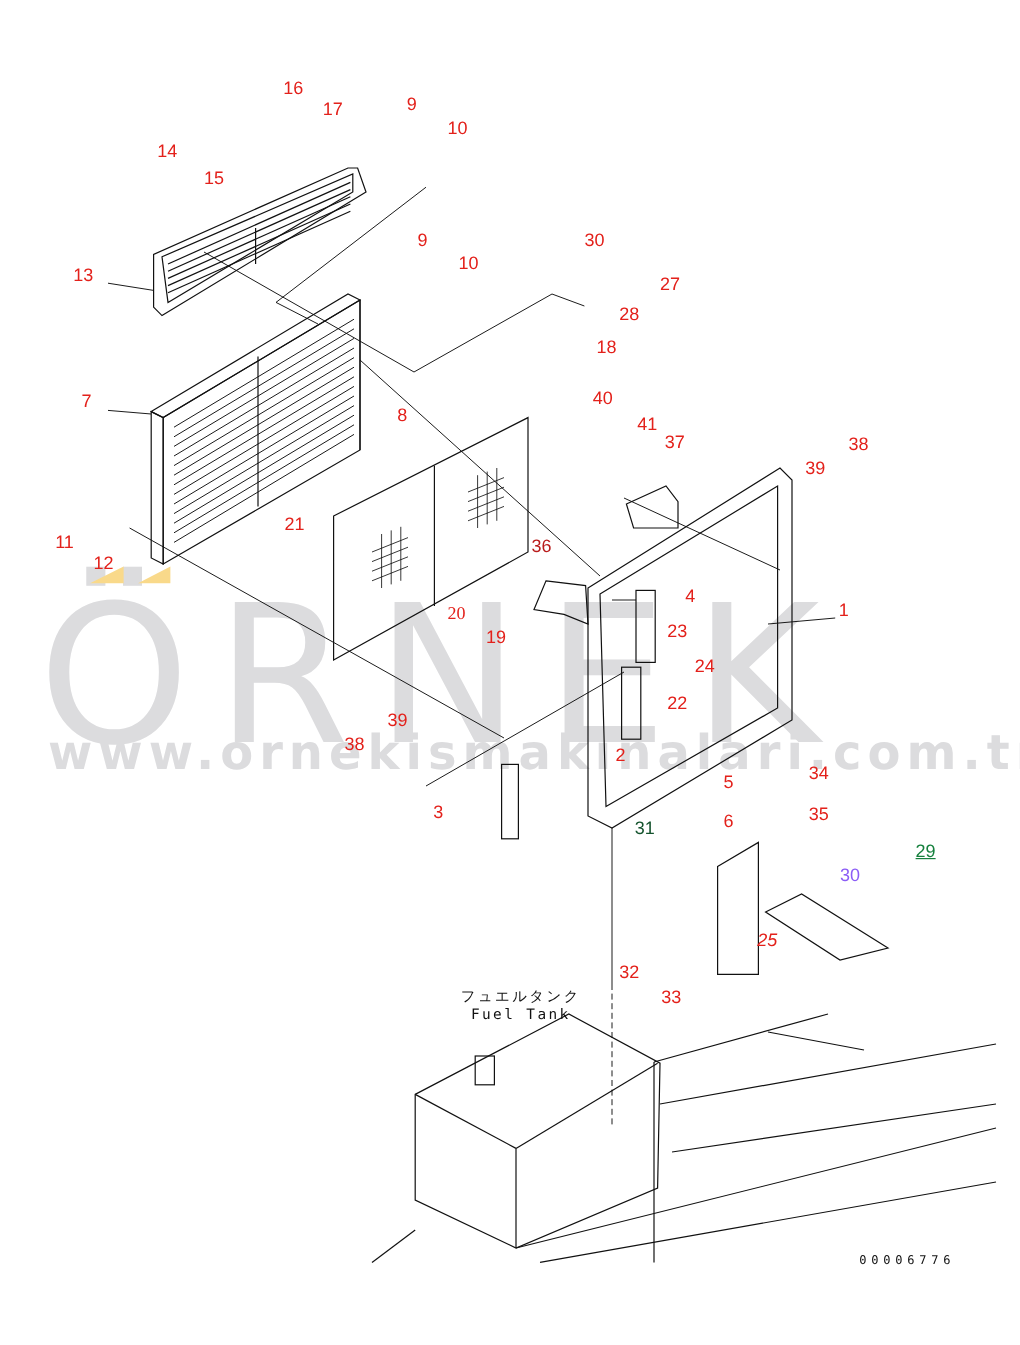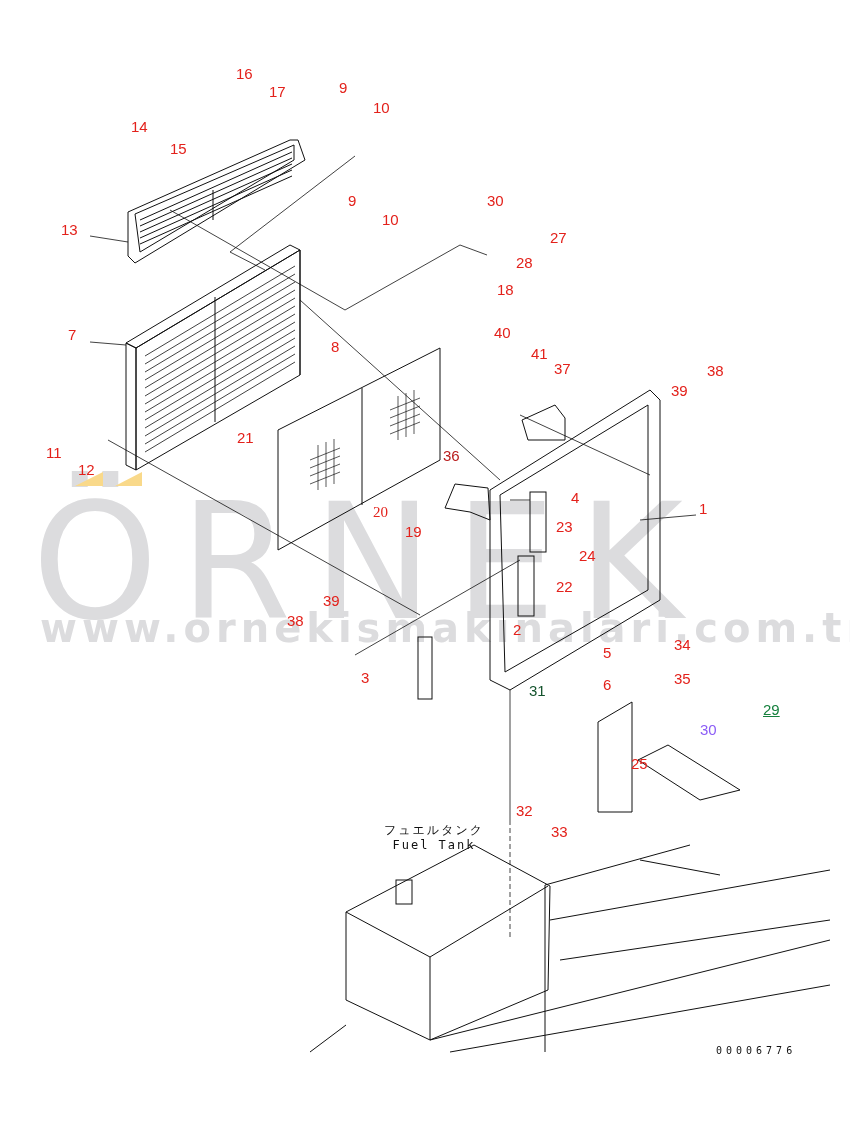--- a/index.html
+++ b/index.html
@@ -172,21 +172,21 @@
       <div class="lbl" style="left: 287px; top: 613px; color: rgb(227, 33, 27);">38</div>
       <div class="lbl" style="left: 513px; top: 622px; color: rgb(227, 33, 27);">2</div>
       <div class="lbl" style="left: 674px; top: 637px; color: rgb(227, 33, 27);">34</div>
       <div class="lbl" style="left: 603px; top: 645px; color: rgb(227, 33, 27);">5</div>
       <div class="lbl" style="left: 361px; top: 670px; color: rgb(227, 33, 27);">3</div>
       <div class="lbl" style="left: 674px; top: 671px; color: rgb(227, 33, 27);">35</div>
       <div class="lbl" style="left: 603px; top: 677px; color: rgb(227, 33, 27);">6</div>
       <div class="lbl" style="left: 763px; top: 702px; color: #15803d; text-decoration: underline;">29</div>
       <div class="lbl" style="left: 529px; top: 683px; color: #14532d;">31</div>
       <div class="lbl" style="left: 700px; top: 722px; color: #8b5cf6;">30</div>
-      <div class="lbl" style="left: 631px; top: 756px; color: rgb(227, 33, 27);">25</div>
+      <div class="lbl" style="left: 631px; top: 776px; color: rgb(227, 33, 27); font-style: italic;">25</div>
       <div class="lbl" style="left: 516px; top: 803px; color: rgb(227, 33, 27);">32</div>
       <div class="lbl" style="left: 551px; top: 824px; color: rgb(227, 33, 27);">33</div>
     </div>
 
   <div class="cap" style="left:352px;top:823px;">
     <div>フュエルタンク</div>
     <div>Fuel Tank</div>
   </div>
 
   <div class="docno">00006776</div>

